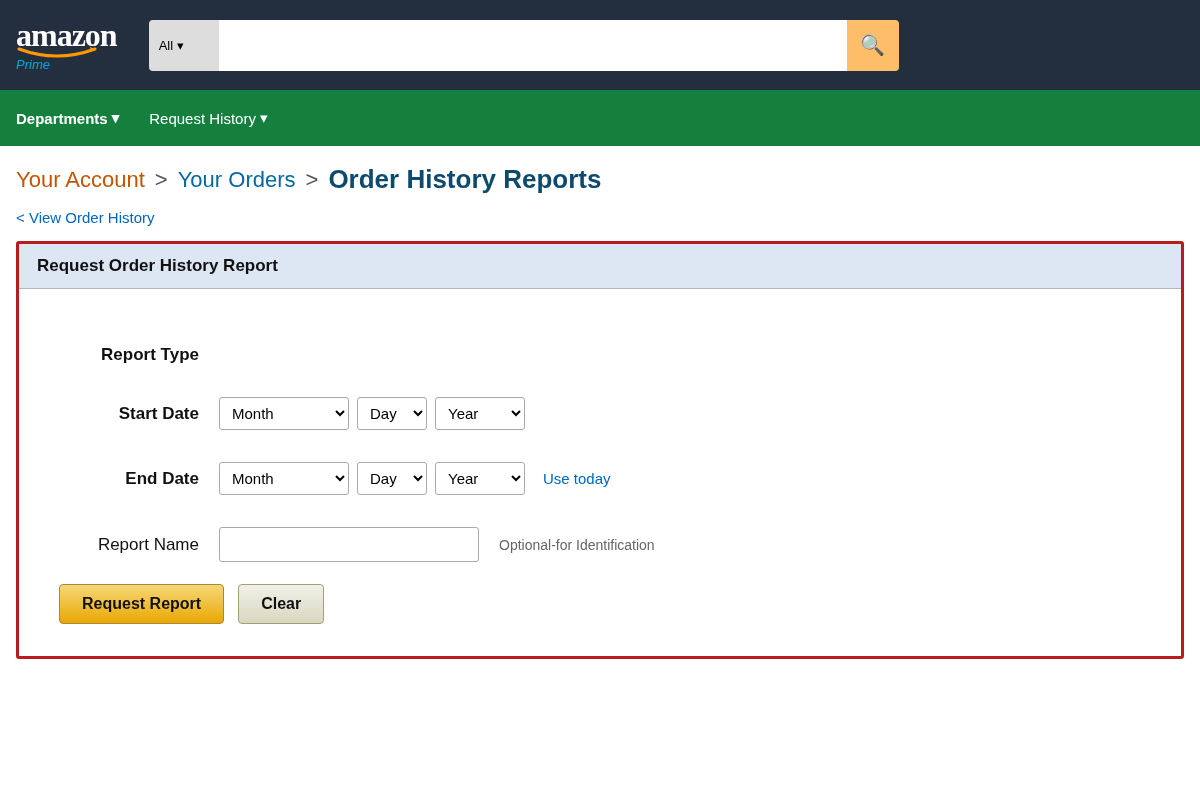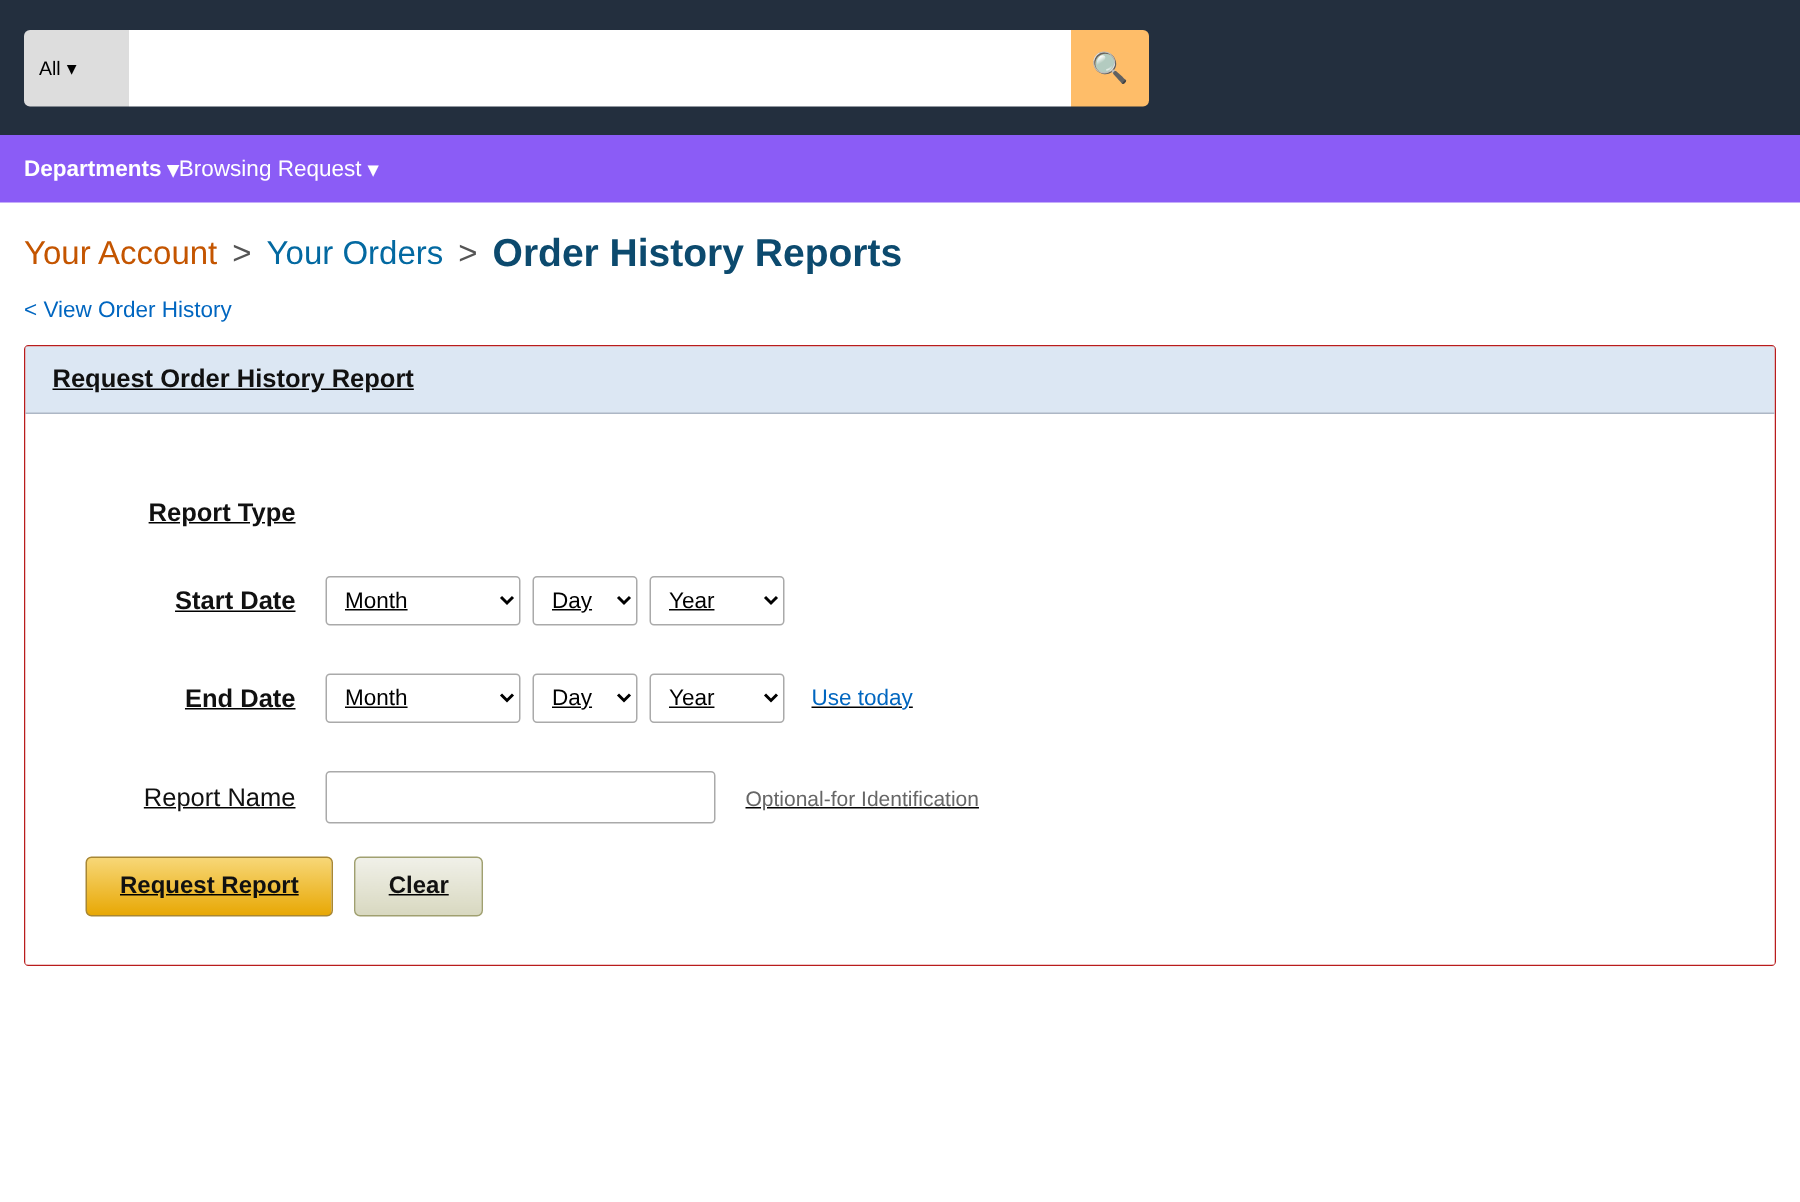--- a/index.html
+++ b/index.html
@@ -66,25 +66,26 @@
       width: 52px;
       cursor: pointer;
       display: flex;
       align-items: center;
       justify-content: center;
       font-size: 20px;
     }
 
     
     .sec-nav {
-      background: #8b5cf6;
+      background: #15803d;
       padding: 0 16px;
       display: flex;
       align-items: center;
-      height: 45px;
+      height: 56px;
+      gap: 30px;
     }
     .sec-nav-item {
       color: #fff;
       font-size: 15px;
       font-weight: bold;
       cursor: pointer;
       display: flex;
       align-items: center;
       gap: 4px;
       padding: 10px 0;
@@ -125,23 +126,22 @@
     }
     .view-history a {
       color: #0066c0;
       text-decoration: none;
       font-size: 15px;
     }
 
     
     .report-card {
       margin: 0 16px 20px;
-      border: 1px solid #b91c1c;
+      border: 3px solid #b91c1c;
       border-radius: 3px;
-      text-decoration: underline;
     }
     .report-card-header {
       background: #dce7f3;
       padding: 12px 18px;
       font-size: 17px;
       font-weight: bold;
       color: #111;
       border-bottom: 1px solid #adb7c5;
     }
     .report-card-body {
@@ -242,40 +242,48 @@
       cursor: pointer;
     }
 
     
     .smile-svg { margin-top: -6px; }
   </style>
 </head>
 <body>
 
 <div class="top-nav">
+  <div class="logo-area">
+    <div class="logo-amazon">amazon</div>
+    <svg class="smile-svg" width="82" height="14" viewBox="0 0 82 14">
+      <path d="M3 4 Q41 18 79 4" stroke="#ff9900" stroke-width="3" fill="none" stroke-linecap="round"></path>
+      <polygon points="74,2 79,4 75,7" fill="#ff9900"></polygon>
+    </svg>
+    <div class="logo-prime">Prime</div>
+  </div>
 
   <div class="search-bar">
     <div class="search-category">
       <span>All</span>
       <span>▾</span>
     </div>
     <input class="search-input" type="text" style="">
     <button class="search-btn">
       <span>🔍</span>
     </button>
   </div>
 </div>
 
 <div class="sec-nav">
   <div class="sec-nav-item">
     <span>Departments</span>
     <span>▾</span>
   </div>
   <div class="sec-nav-item light">
-    <span>Browsing Request</span>
+    <span>Request History</span>
     <span>▾</span>
   </div>
 </div>
 
 <div class="breadcrumb">
   <span class="breadcrumb-your-account">Your Account</span>
   <span class="breadcrumb-sep">&gt;</span>
   <span class="breadcrumb-orders">Your Orders</span>
   <span class="breadcrumb-sep">&gt;</span>
   <span class="breadcrumb-current">Order History Reports</span>

